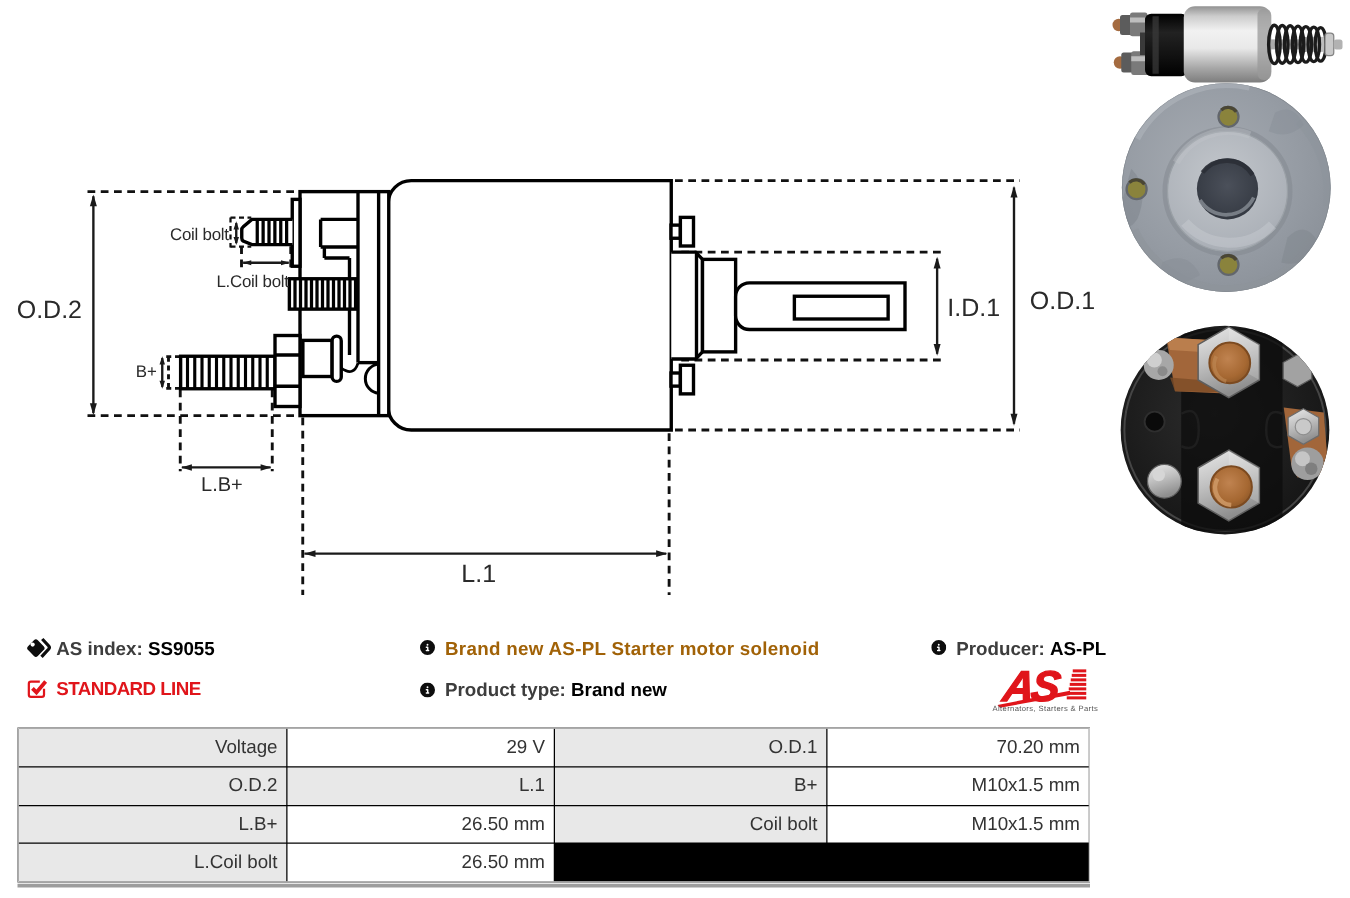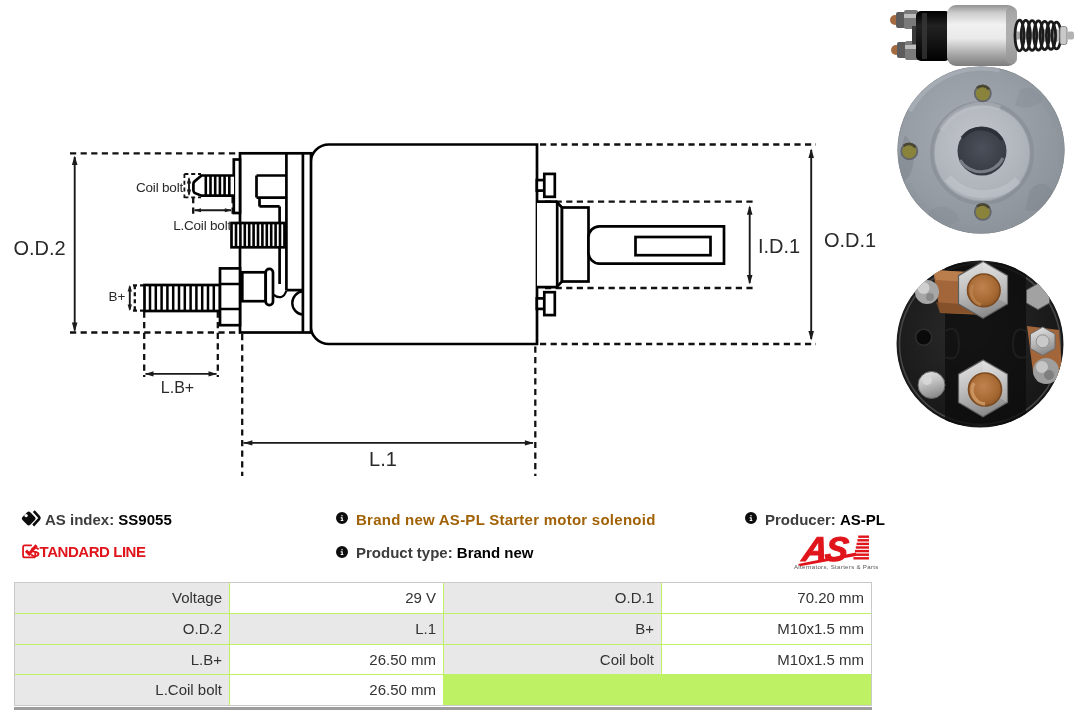--- a/index.html
+++ b/index.html
@@ -1,21 +1,21 @@
 <!DOCTYPE html>
 <html><head>
 <meta charset="utf-8">
 <style>
   html,body{margin:0;padding:0;background:#fff;}
   body{width:1080px;height:718px;position:relative;font-family:"Liberation Sans",sans-serif;overflow:hidden;}
   .abs{position:absolute;}
   .txt{font-size:15px;color:#3d3d3d;white-space:nowrap;font-weight:bold;}
   .txt b{color:#000;}
   .red{color:#e0151b;font-weight:bold;}
-  #tbl{position:absolute;left:14px;top:582px;display:grid;grid-template-columns:214px 213px 217px 209px;grid-auto-rows:29.8px;gap:1px;background:#bef264;border:1px solid #c9c9c9;}
+  #tbl{position:absolute;left:14px;top:582px;display:grid;grid-template-columns:214px 213px 217px 209px;grid-auto-rows:29.8px;gap:1px;background:#000000;border:1px solid #c9c9c9;}
   #tbl div{font-size:15px;color:#333;text-align:right;padding-right:7px;line-height:29.8px;}
   #tbl .l{background:#e8e8e8;}
   #tbl .v{background:#ffffff;}
 </style>
 </head>
 <body>
 <svg class="abs" style="left:0;top:0" width="1080" height="718" viewBox="0 0 1080 718">
 <defs>
  <linearGradient id="can" x1="0" y1="0" x2="0" y2="1">
   <stop offset="0" stop-color="#929292"></stop>
@@ -287,21 +287,21 @@
 <div class="abs txt" style="left:356px;top:510.5px;color:#a16207;letter-spacing:0.25px;">Brand new AS-PL Starter motor solenoid</div>
 <svg class="abs" style="left:745px;top:512.3px" width="12" height="12" viewBox="0 0 512 512">
  <path fill="#0d0d0d" d="M256 512A256 256 0 1 0 256 0a256 256 0 1 0 0 512zM216 336h24V272H216c-13.3 0-24-10.7-24-24s10.7-24 24-24h48c13.3 0 24 10.7 24 24v88h8c13.3 0 24 10.7 24 24s-10.7 24-24 24H216c-13.3 0-24-10.7-24-24s10.7-24 24-24zm40-208a32 32 0 1 1 0 64 32 32 0 1 1 0-64z"></path>
 </svg>
 <div class="abs txt" style="left:765px;top:510.5px;">Producer: <b>AS-PL</b></div>
 
 <svg class="abs" style="left:21px;top:543px" width="17" height="16" viewBox="0 0 448 448">
  <path fill="none" stroke="#e0151b" stroke-width="50" d="M384,224 V356 c0,26-22,48-48,48 H92 c-26,0-48-22-48-48 V112 c0-26,22-48,48-48 H290"></path>
  <path fill="none" stroke="#e0151b" stroke-width="85" d="M125,215 L215,305 L420,62"></path>
 </svg>
-<div class="abs txt red" style="left:30px;top:542.5px;letter-spacing:-0.45px;">STANDARD LINE</div>
+<div class="abs txt red" style="left:45px;top:542.5px;letter-spacing:-0.45px;">STANDARD LINE</div>
 <svg class="abs" style="left:335.5px;top:545.7px" width="12" height="12" viewBox="0 0 512 512">
  <path fill="#0d0d0d" d="M256 512A256 256 0 1 0 256 0a256 256 0 1 0 0 512zM216 336h24V272H216c-13.3 0-24-10.7-24-24s10.7-24 24-24h48c13.3 0 24 10.7 24 24v88h8c13.3 0 24 10.7 24 24s-10.7 24-24 24H216c-13.3 0-24-10.7-24-24s10.7-24 24-24zm40-208a32 32 0 1 1 0 64 32 32 0 1 1 0-64z"></path>
 </svg>
 <div class="abs txt" style="left:356px;top:543.9px;text-align:right;">Product type: <b>Brand new</b></div>
 
 <svg class="abs" style="left:790px;top:531px" width="92" height="40" viewBox="0 0 92 40">
  <g fill="#e0151b">
   <text x="15.5" y="30" font-family="Liberation Sans, sans-serif" font-weight="bold" font-style="italic" font-size="34.5" letter-spacing="-2.5" stroke="#e0151b" stroke-width="1" transform="skewX(-8)">AS</text>
   <rect x="68.2" y="4.5" width="10.8" height="2.4"></rect>
   <rect x="67.4" y="8.1" width="11.6" height="2.4"></rect>

